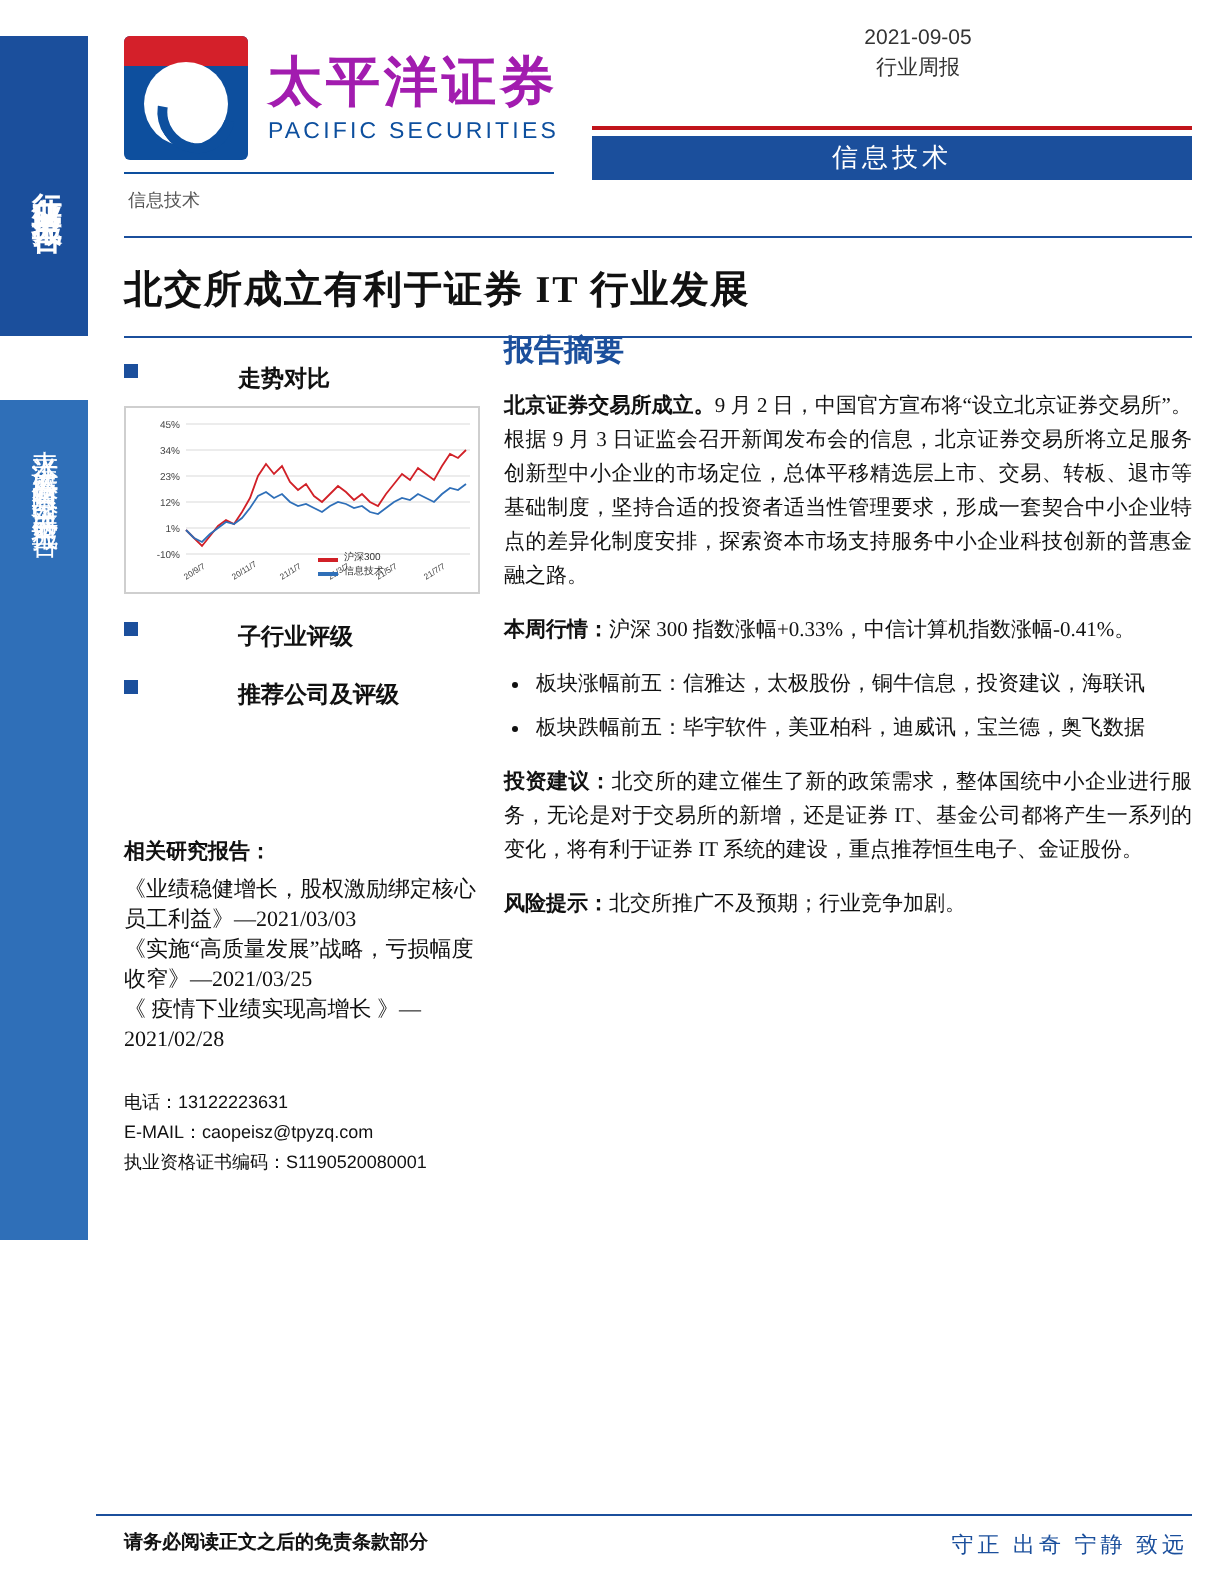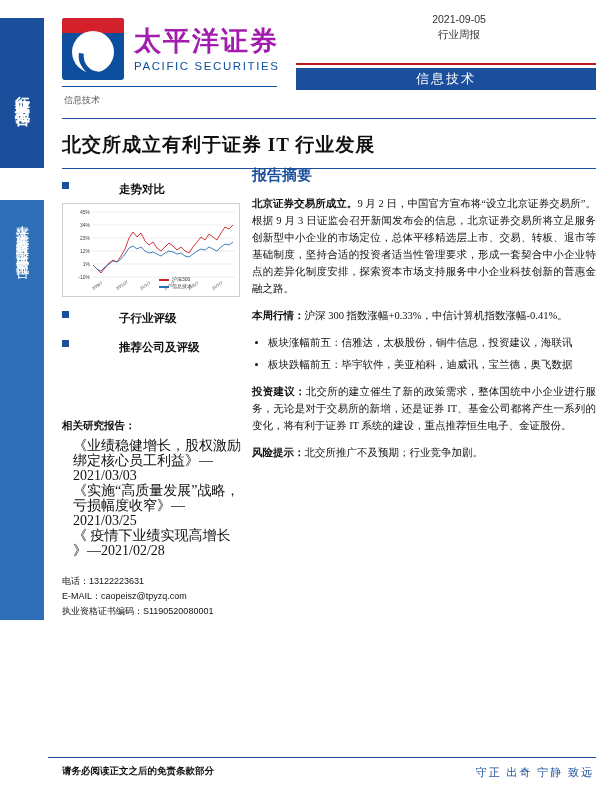--- a/index.html
+++ b/index.html
@@ -125,21 +125,21 @@
     position:absolute;left:96px;top:72px;font-size:5px;color:#333;
     font-family:"Liberation Sans", sans-serif;
   }
   .lg-row{display:flex;align-items:center;line-height:7px;}
   .lg-swatch{width:10px;height:2px;margin-right:3px;display:inline-block;}
 
   .sub-block{margin-top:14px;}
 
   
   .rel-title{font-size:10.5px;font-weight:bold;margin-bottom:5px;}
-  .rel-line{font-size:14px;line-height:15px;color:#111;margin-left:11px;}
+  .rel-line{font-size:11px;line-height:15px;color:#111;}
 
   .analyst{margin-top:16px;}
   .analyst .nm{font-size:10.5px;font-weight:bold;margin-bottom:5px;}
   .analyst .row{font-size:9px;line-height:15px;color:#111;font-family:"Liberation Sans", sans-serif;}
 
   
   .rc-head{font-size:15px;font-weight:bold;color:#1b4f9c;margin-bottom:10px;}
   .para{font-size:10.5px;line-height:17px;text-align:justify;margin-bottom:10px;color:#111;}
   .para b{font-weight:bold;}
   .bullets{margin:0 0 10px 0;padding-left:16px;}

